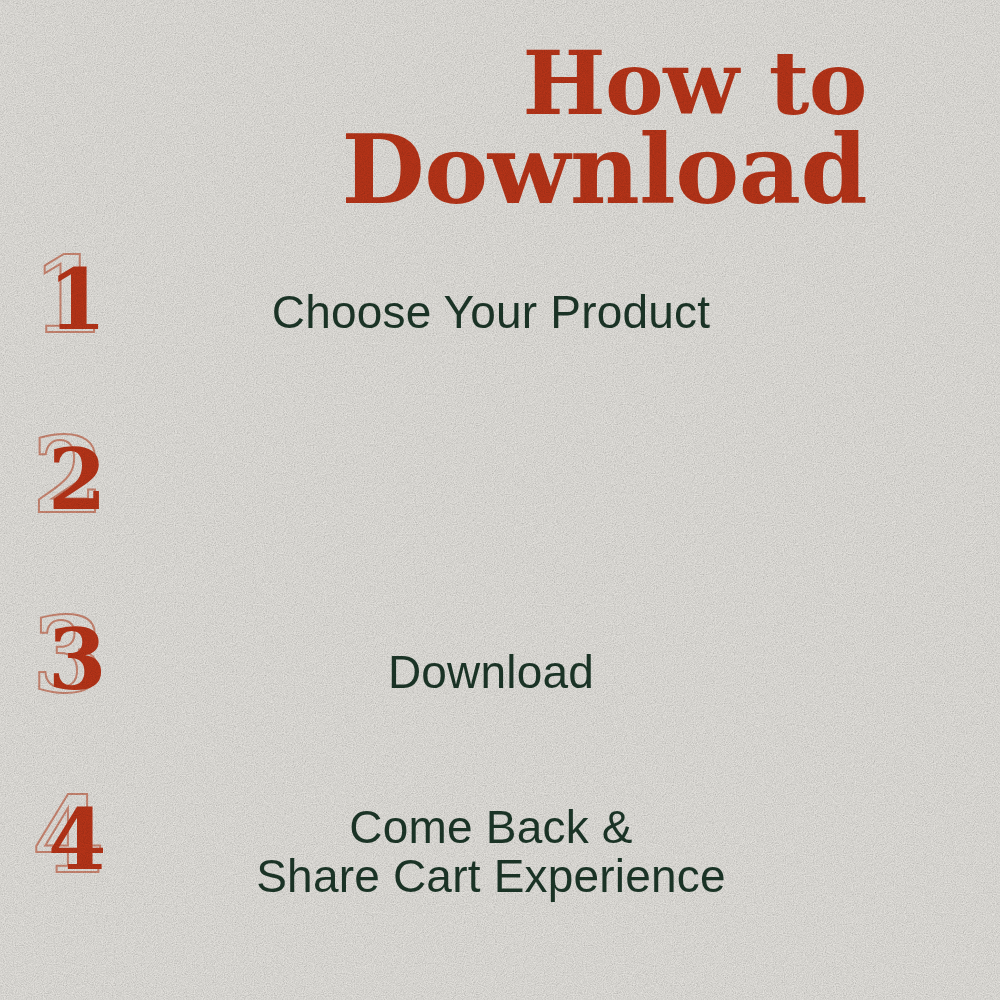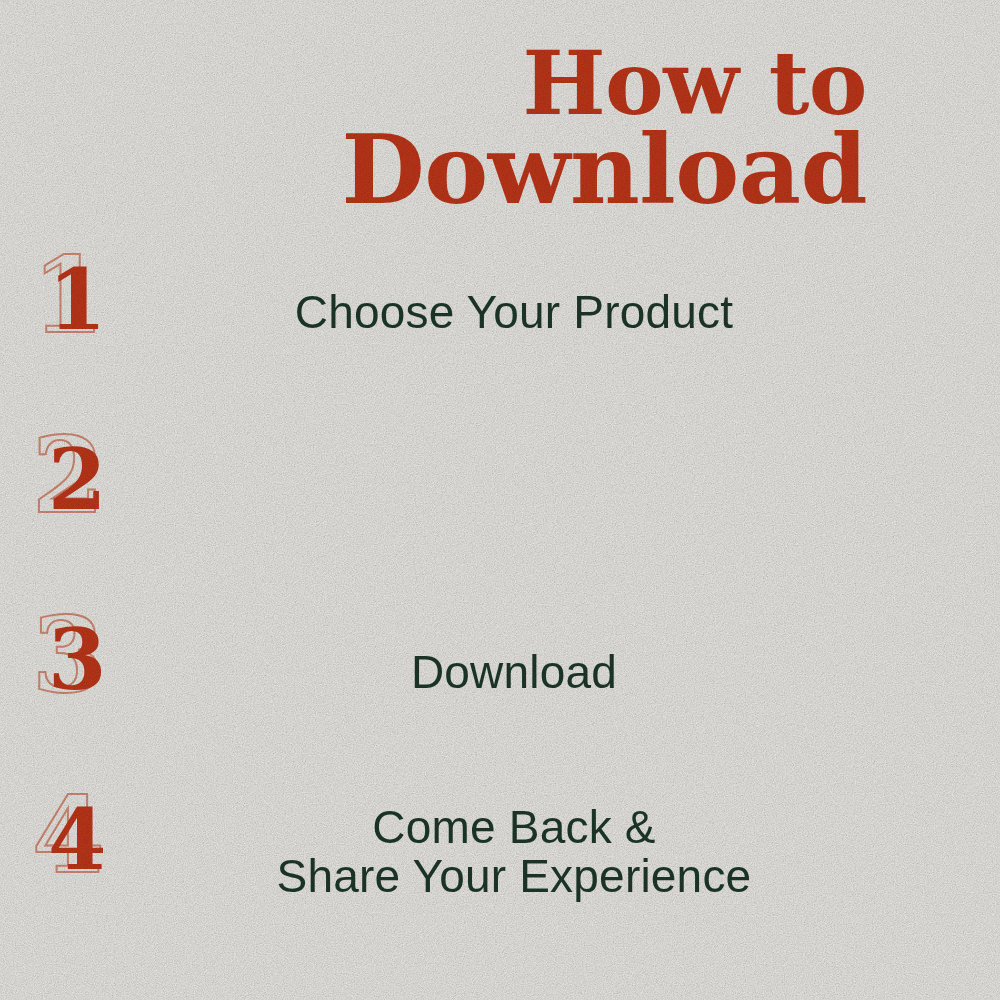--- a/index.html
+++ b/index.html
@@ -91,21 +91,21 @@
   .numeral-solid {
     font-size: 84px;
     color: #c6381a;
     left: 48px;
     top: 36px;
   }
 
   
   .step-label {
     position: absolute;
-    left: 189px;
+    left: 166px;
     top: 0;
     width: 650px;
     height: 180px;
     display: flex;
     flex-direction: column;
     align-items: center;
     justify-content: center;
     text-align: center;
   }
   .step-label-line {
@@ -158,21 +158,21 @@
       </div>
     </div>
 
     <div class="step-row step-row-last">
       <div class="step-number">
         <span class="numeral numeral-outline">4</span>
         <span class="numeral numeral-solid">4</span>
       </div>
       <div class="step-label">
         <span class="step-label-line">Come Back &amp;</span>
-        <span class="step-label-line">Share Your Experience</span>
+        <span class="step-label-line">Share Cart Experience</span>
       </div>
     </div>
 
   </div>
 </div>
 
 <svg id="noise-layer" width="1000" height="1000" viewBox="0 0 1000 1000" xmlns="http://www.w3.org/2000/svg" aria-hidden="true">
   <defs>
     <filter id="grain">
       <feTurbulence type="fractalNoise" baseFrequency="0.9" numOctaves="3" stitchTiles="stitch"></feTurbulence>

